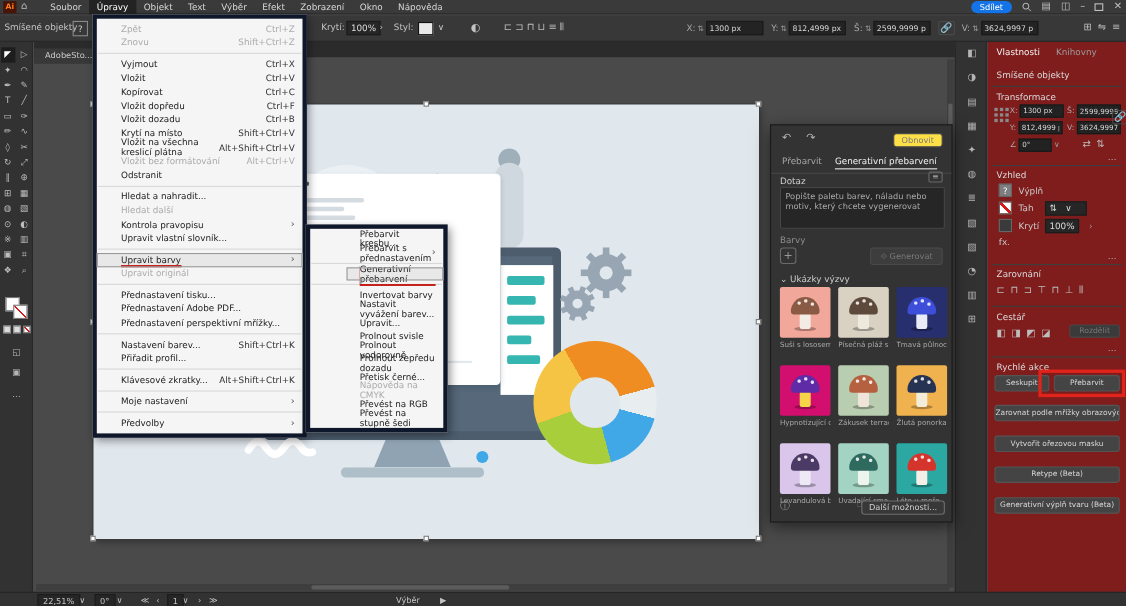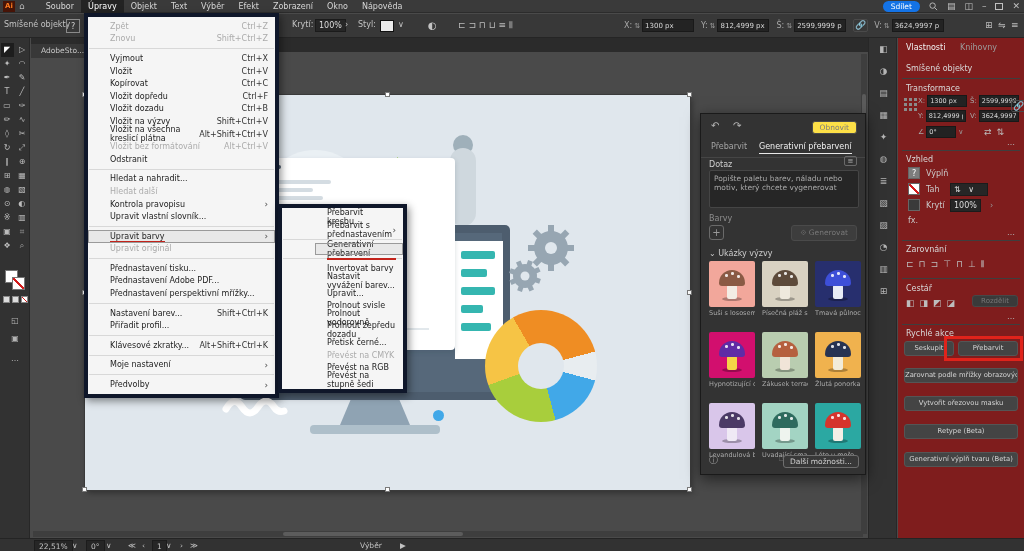--- a/index.html
+++ b/index.html
@@ -423,21 +423,21 @@
     </div>
     <div class="menu-item">
       <span class="mi-label">Vložit dopředu</span>
       <span class="mi-right">Ctrl+F</span>
     </div>
     <div class="menu-item">
       <span class="mi-label">Vložit dozadu</span>
       <span class="mi-right">Ctrl+B</span>
     </div>
     <div class="menu-item">
-      <span class="mi-label">Vložit na výzvy</span>
+      <span class="mi-label">Krytí na místo</span>
       <span class="mi-right">Shift+Ctrl+V</span>
     </div>
     <div class="menu-item">
       <span class="mi-label">Vložit na všechna kreslicí plátna</span>
       <span class="mi-right">Alt+Shift+Ctrl+V</span>
     </div>
     <div class="menu-item disabled">
       <span class="mi-label">Vložit bez formátování</span>
       <span class="mi-right">Alt+Ctrl+V</span>
     </div>
@@ -546,21 +546,21 @@
     </div>
     <div class="menu-item">
       <span class="mi-label">Prolnout zepředu dozadu</span>
       <span class="mi-right"></span>
     </div>
     <div class="menu-item">
       <span class="mi-label">Přetisk černé...</span>
       <span class="mi-right"></span>
     </div>
     <div class="menu-item disabled">
-      <span class="mi-label">Převést na CMYK</span>
+      <span class="mi-label">Nápověda na CMYK</span>
       <span class="mi-right"></span>
     </div>
     <div class="menu-item">
       <span class="mi-label">Převést na RGB</span>
       <span class="mi-right"></span>
     </div>
     <div class="menu-item">
       <span class="mi-label">Převést na stupně šedi</span>
       <span class="mi-right"></span>
     </div>

